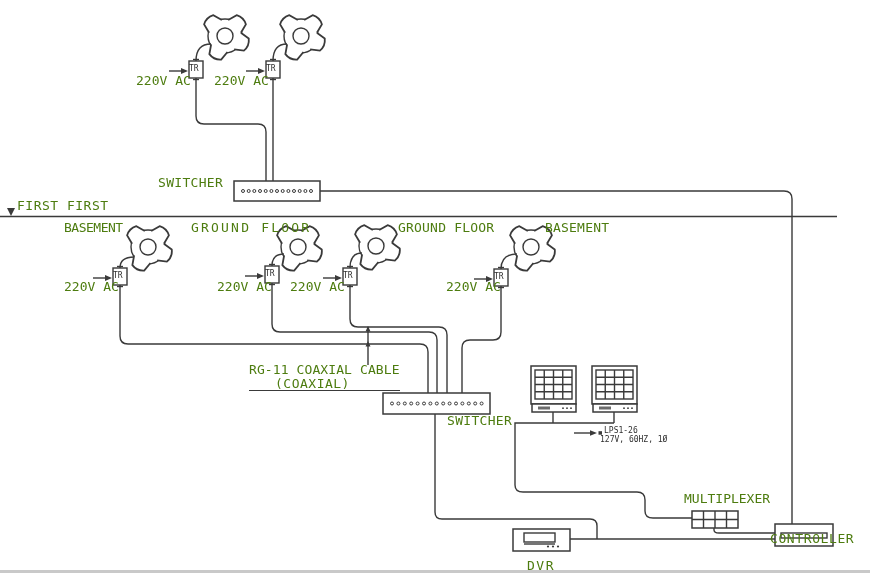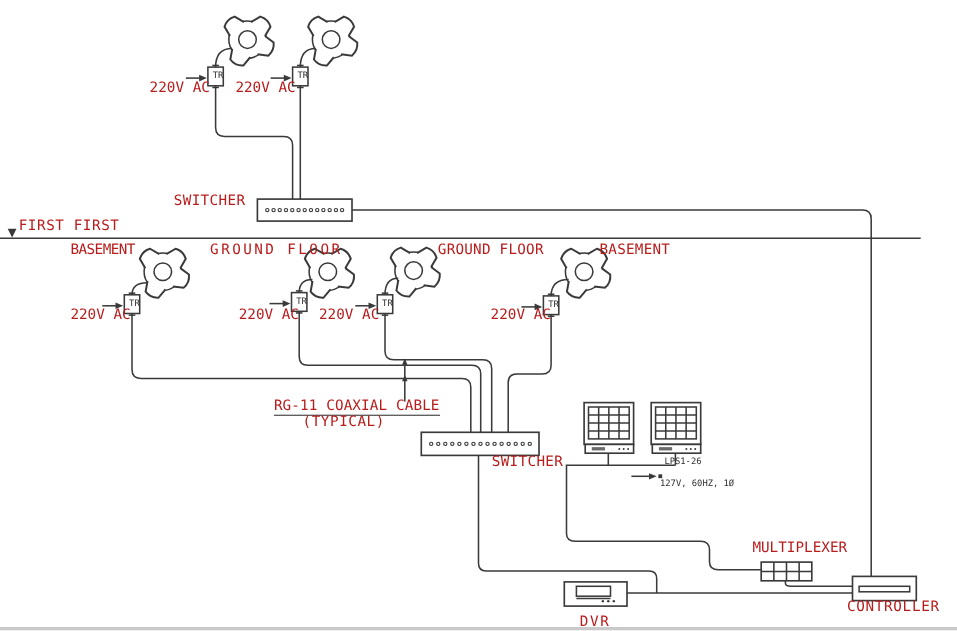--- a/index.html
+++ b/index.html
@@ -4,24 +4,24 @@
 <style>
   html,body{margin:0;padding:0;background:#ffffff;}
   #canvas{position:relative;width:870px;height:574px;background:#ffffff;overflow:hidden;
           font-family:"DejaVu Sans Mono","Liberation Mono",monospace;}
   #diagram-svg{position:absolute;left:0;top:0;}
   .w{fill:none;stroke:#3a3a3a;stroke-width:1.4px;}
   .bx{fill:#ffffff;stroke:#3a3a3a;stroke-width:1.5px;}
   .fl{fill:#3a3a3a;stroke:none;}
   .earp{fill:#ffffff;stroke:#3a3a3a;stroke-width:1.8px;}
   .pt{fill:none;stroke:#3a3a3a;stroke-width:1px;}
-  .lbl{position:absolute;color:#b91c1c;font-size:13px;line-height:13px;white-space:nowrap;}
+  .lbl{position:absolute;color:#4d7c0f;font-size:13px;line-height:13px;white-space:nowrap;}
   .sm{position:absolute;color:#2f2f2f;font-size:8px;line-height:8px;white-space:nowrap;}
-  .tr-tag{position:absolute;color:#2f2f2f;font-size:8px;line-height:8px;width:14px;text-align:right;letter-spacing:0;}
-  .underl{border-bottom:1.3px solid #3a3a3a;padding-bottom:1px;}
+  .tr-tag{position:absolute;color:#2f2f2f;font-size:8px;line-height:8px;width:14px;text-align:left;letter-spacing:0;}
+  .underl{border-bottom:1.3px solid #3a3a3a;padding-bottom:14px;}
   #page-edge{position:absolute;left:0;top:570px;width:870px;height:3px;background:#c9c9c9;}
 </style>
 </head>
 <body>
 
 <div id="canvas">
 
   <svg id="diagram-svg" width="870" height="574" viewBox="0 0 870 574">
     <defs>
       <path id="ear" d="M -9,-13.5 L -6.5,-23 Q 0,-26.5 6.5,-23 L 9,-13.5" class="earp"></path>
@@ -211,28 +211,28 @@
   <div class="lbl" style="left:191px;top:221px;letter-spacing:2.2px">GROUND FLOOR</div>
   <div class="lbl" style="left:398px;top:221px;letter-spacing:.2px">GROUND FLOOR</div>
   <div class="lbl" style="left:545px;top:221px;letter-spacing:.2px">BASEMENT</div>
 
   <div class="lbl" style="left:64px;top:280px">220V AC</div>
   <div class="lbl" style="left:217px;top:280px">220V AC</div>
   <div class="lbl" style="left:290px;top:280px">220V AC</div>
   <div class="lbl" style="left:446px;top:280px">220V AC</div>
 
   <div class="lbl underl" style="left:249px;top:363px;letter-spacing:.1px">RG-11 COAXIAL CABLE</div>
-  <div class="lbl" style="left:275px;top:377px;letter-spacing:.5px">(TYPICAL)</div>
-
-  <div class="sm" style="left:604px;top:416px">LPS1-26</div>
+  <div class="lbl" style="left:275px;top:377px;letter-spacing:.5px">(COAXIAL)</div>
+
+  <div class="sm" style="left:604px;top:427px">LPS1-26</div>
   <div class="sm" style="left:600px;top:436px">127V, 60HZ, 1Ø</div>
 
   <div class="lbl" style="left:684px;top:492px">MULTIPLEXER</div>
   <div class="lbl" style="left:527px;top:559px;letter-spacing:1.5px">DVR</div>
-  <div class="lbl" style="left:770px;top:545px;letter-spacing:.6px">CONTROLLER</div>
+  <div class="lbl" style="left:770px;top:532px;letter-spacing:.6px">CONTROLLER</div>
 
   <div class="tr-tag" style="left:189px;top:65px">TR</div>
   <div class="tr-tag" style="left:266px;top:65px">TR</div>
   <div class="tr-tag" style="left:113px;top:272px">TR</div>
   <div class="tr-tag" style="left:265px;top:270px">TR</div>
   <div class="tr-tag" style="left:343px;top:272px">TR</div>
   <div class="tr-tag" style="left:494px;top:273px">TR</div>
 
   <div id="page-edge"></div>
 </div>

